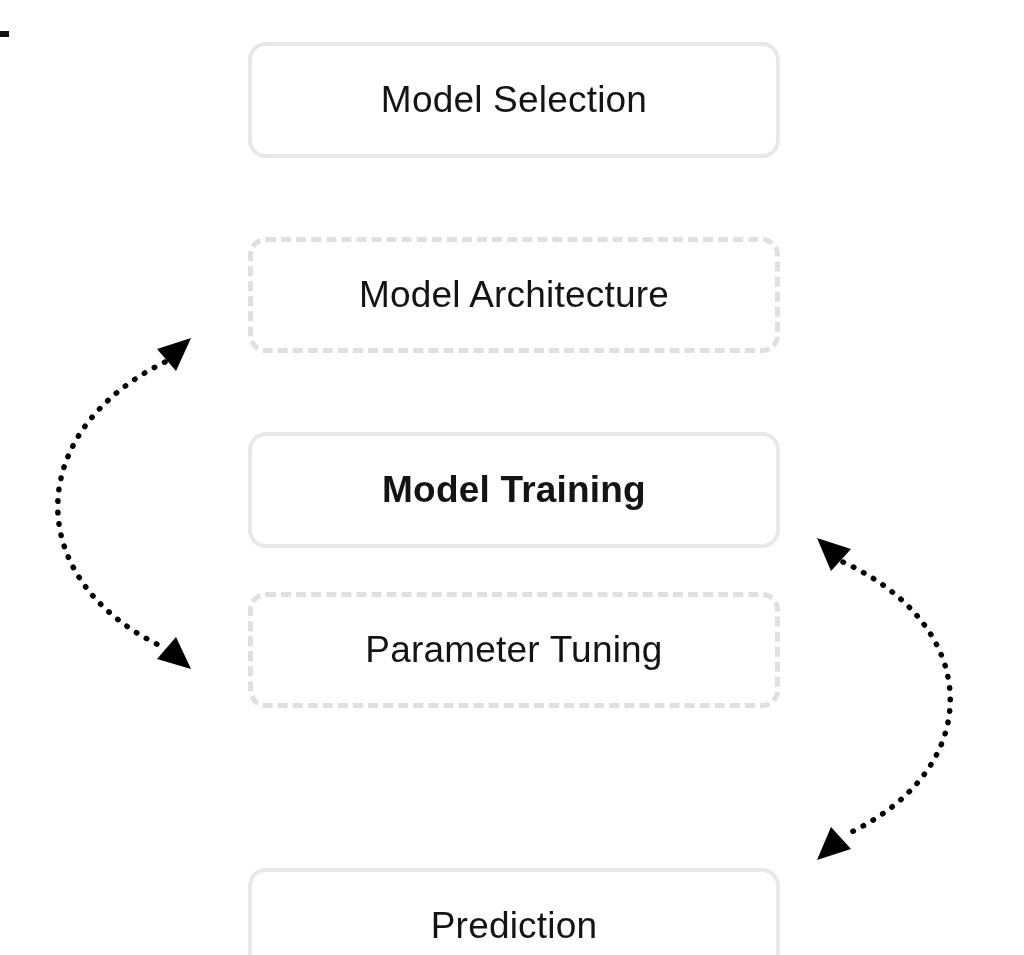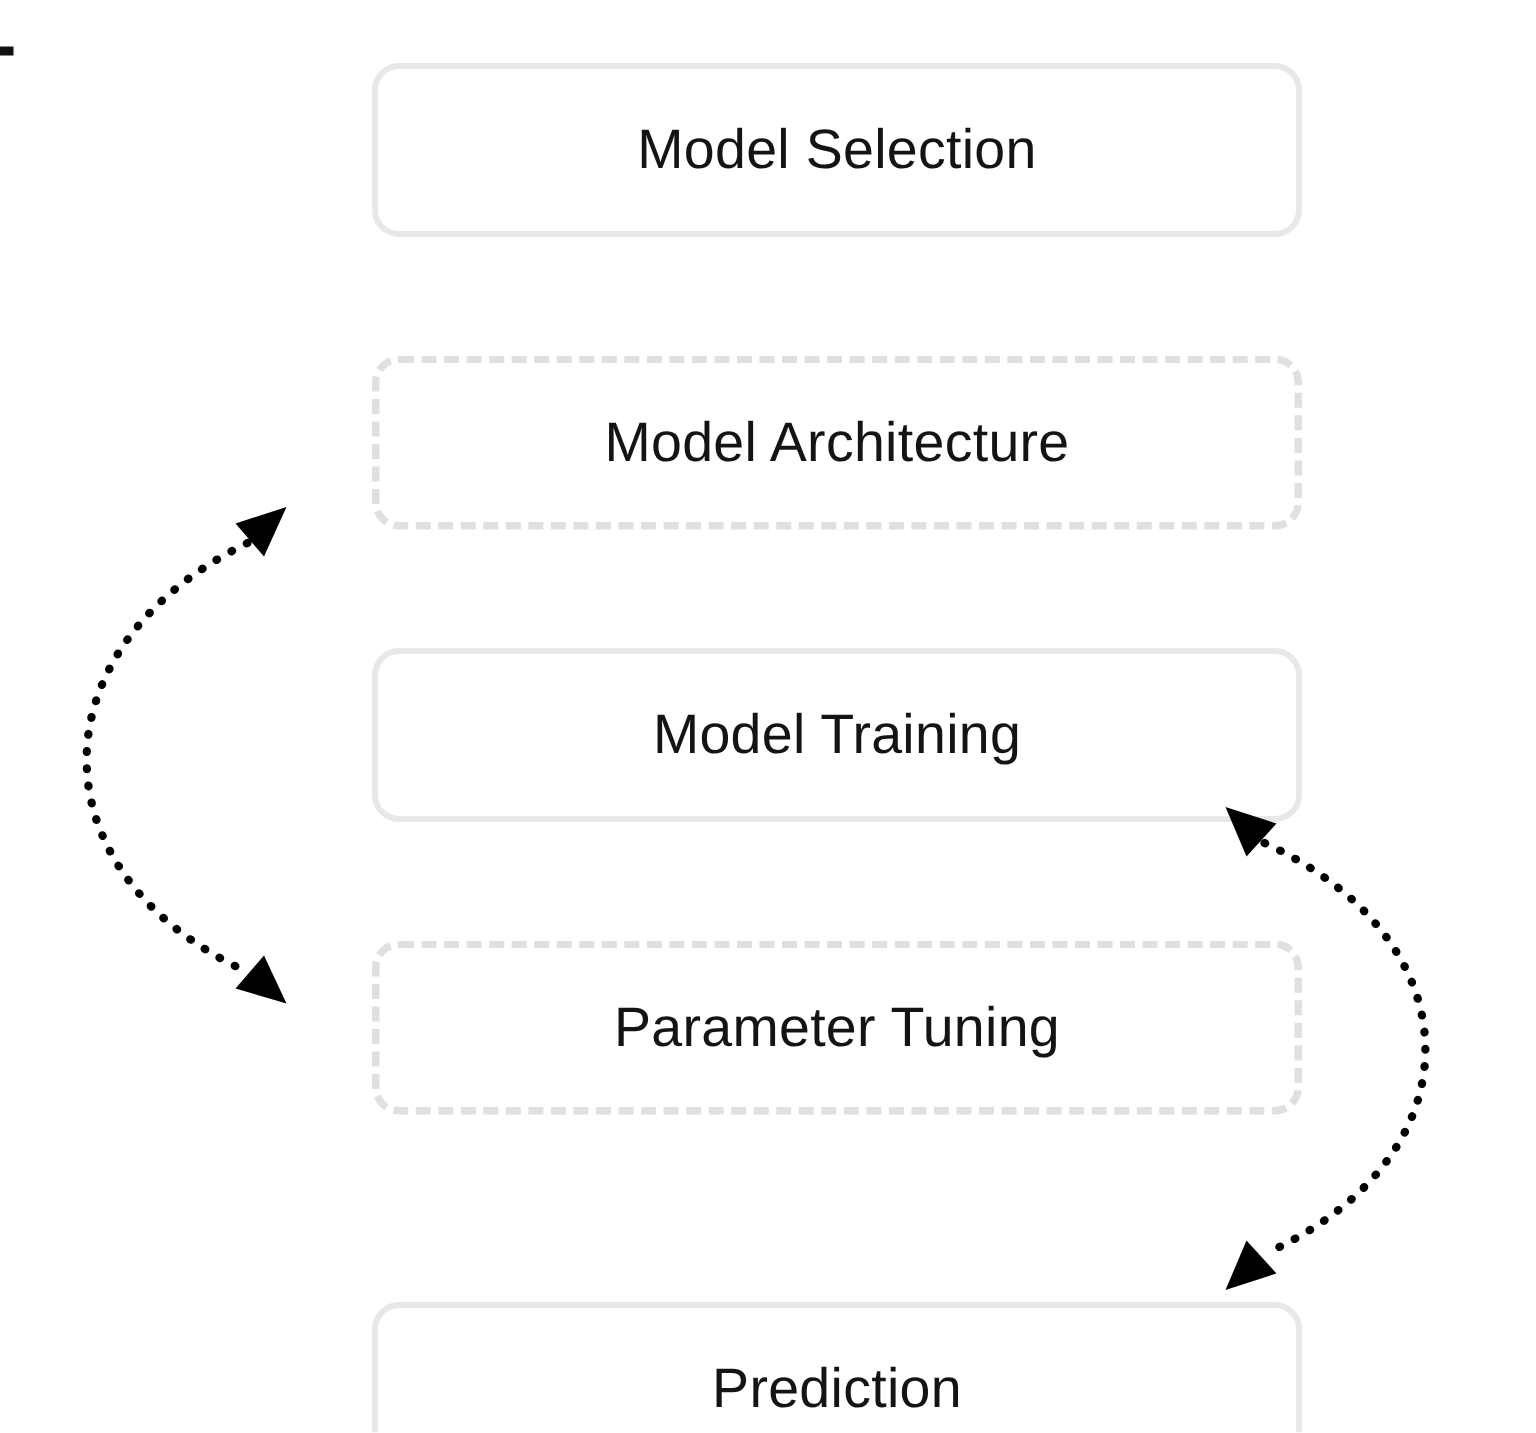--- a/index.html
+++ b/index.html
@@ -11,41 +11,41 @@
   .canvas {
     position: relative;
     width: 1024px;
     height: 955px;
     background: #ffffff;
     overflow: hidden;
   }
   .node {
     position: absolute;
     left: 248px;
-    width: 620px;
+    width: 532px;
     height: 116px;
     box-sizing: border-box;
     border-radius: 18px;
     display: flex;
     align-items: center;
     justify-content: center;
     background: #ffffff;
   }
   .node.solid  { border: 4px solid #e8e8e8; }
   .node.dashed { border: 5px dashed #e0e0e0; }
   .node-label {
     font-size: 37px;
     color: #141414;
     letter-spacing: 0.2px;
     white-space: nowrap;
   }
   .node.pos-0 { top: 42px;  }
   .node.pos-1 { top: 237px; }
-  .node.pos-2 { top: 432px; }
-  .node.pos-3 { top: 627px; }
+  .node.pos-2 { top: 432px; font-weight: bold; }
+  .node.pos-3 { top: 592px; }
   .node.pos-4 { top: 868px; }
   .connector-layer {
     position: absolute;
     left: 0;
     top: 0;
     width: 1024px;
     height: 955px;
     pointer-events: none;
   }
   .arrow-curve {

